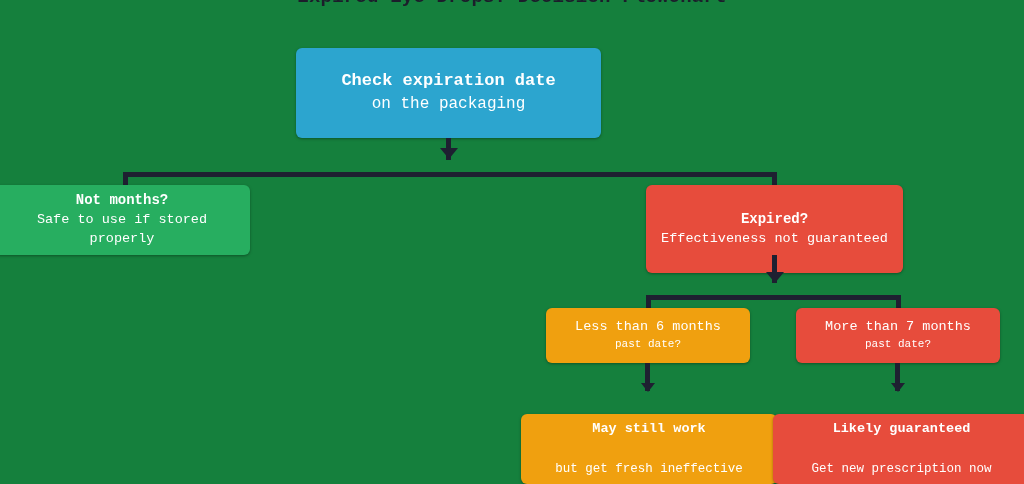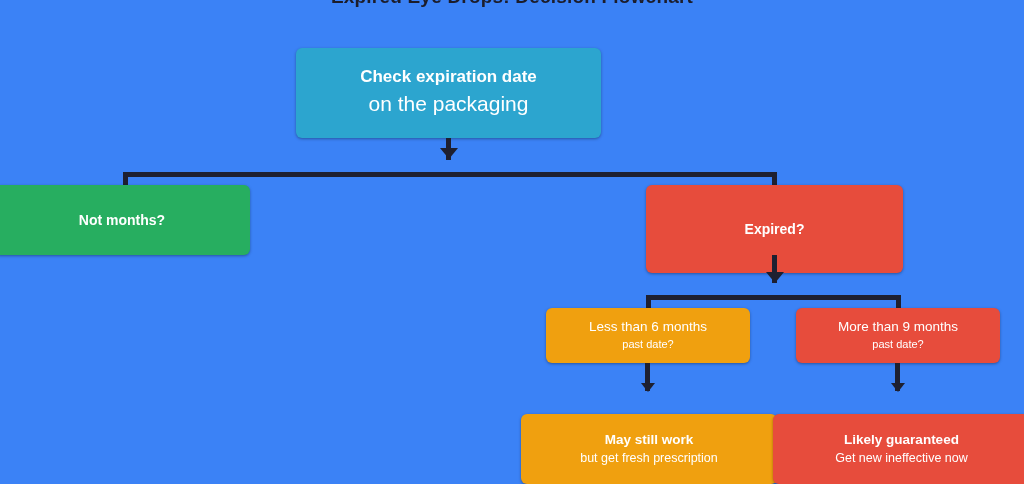--- a/index.html
+++ b/index.html
@@ -4,23 +4,23 @@
 <style>
   html, body {
     margin: 0;
     padding: 0;
     background: #000000;
   }
   #stage {
     position: relative;
     width: 1024px;
     height: 484px;
-    background: #3b82f6;
+    background: #15803d;
     overflow: hidden;
-    font-family: Liberation Sans, sans-serif;
+    font-family: Liberation Mono, monospace;
   }
 
   
   .chart-title {
     position: absolute;
     left: 0;
     top: -14px;
     width: 1024px;
     text-align: center;
     font-size: 19px;
@@ -69,29 +69,29 @@
   .node .title-line {
     font-weight: bold;
     line-height: 1.35;
   }
   .node .sub-line {
     font-weight: normal;
     line-height: 1.45;
   }
 
   .node.root { font-size: 17px; }
-  .node.root .sub-line { font-size: 21px; }
+  .node.root .sub-line { font-size: 16px; }
 
   .node.level2 { font-size: 14px; }
   .node.level2 .sub-line { font-size: 13.5px; }
 
   .node.level3 { font-size: 13.5px; }
   .node.level3 .sub-line { font-size: 11px; }
 
-  .node.leaf { font-size: 13.5px; }
+  .node.leaf { font-size: 13.5px; justify-content: space-between; }
   .node.leaf .sub-line { font-size: 12.5px; }
 
   
   .node.plain .title-line { font-weight: normal; }
 </style>
 </head>
 <body>
 
 <div id="stage">
 
@@ -105,53 +105,55 @@
   <div class="conn conn-v" style="left:446px; top:138px; width:5px; height:22px;"></div>
   <div class="arrow-down" style="left:440px; top:148px;"></div>
 
   <div class="conn conn-h" style="left:125px; top:172px; width:650px; height:5px;"></div>
 
   <div class="conn conn-v" style="left:123px; top:172px; width:5px; height:13px;"></div>
   <div class="conn conn-v" style="left:772px; top:172px; width:5px; height:13px;"></div>
 
   <div class="node level2" style="left:-6px; top:185px; width:256px; height:70px; background:#27ae60;">
     <div class="title-line">Not months?</div>
+    <div class="sub-line">Safe to use if stored properly</div>
   </div>
 
   <div class="node level2" style="left:646px; top:185px; width:257px; height:88px; background:#e74c3c;">
     <div class="title-line">Expired?</div>
+    <div class="sub-line">Effectiveness not guaranteed</div>
   </div>
 
   <div class="conn conn-v" style="left:772px; top:255px; width:5px; height:28px;"></div>
   <div class="arrow-down" style="left:766px; top:272px;"></div>
 
   <div class="conn conn-h" style="left:648px; top:295px; width:252px; height:5px;"></div>
 
   <div class="conn conn-v" style="left:646px; top:295px; width:5px; height:13px;"></div>
   <div class="conn conn-v" style="left:896px; top:295px; width:5px; height:13px;"></div>
 
   <div class="node level3 plain" style="left:546px; top:308px; width:204px; height:55px; background:#f0a00f;">
     <div class="title-line">Less than 6 months</div>
     <div class="sub-line">past date?</div>
   </div>
 
   <div class="node level3 plain" style="left:796px; top:308px; width:204px; height:55px; background:#e74c3c;">
-    <div class="title-line">More than 9 months</div>
+    <div class="title-line">More than 7 months</div>
     <div class="sub-line">past date?</div>
   </div>
 
   <div class="conn conn-v" style="left:645px; top:363px; width:5px; height:28px;"></div>
   <div class="arrow-down small" style="left:641px; top:383px;"></div>
 
   <div class="conn conn-v" style="left:895px; top:363px; width:5px; height:28px;"></div>
   <div class="arrow-down small" style="left:891px; top:383px;"></div>
 
   <div class="node leaf" style="left:521px; top:414px; width:256px; height:70px; background:#f0a00f;">
     <div class="title-line">May still work</div>
-    <div class="sub-line">but get fresh prescription</div>
+    <div class="sub-line">but get fresh ineffective</div>
   </div>
 
   <div class="node leaf" style="left:773px; top:414px; width:257px; height:70px; background:#e74c3c;">
     <div class="title-line">Likely guaranteed</div>
-    <div class="sub-line">Get new ineffective now</div>
+    <div class="sub-line">Get new prescription now</div>
   </div>
 
 </div>
 
 </body></html>

